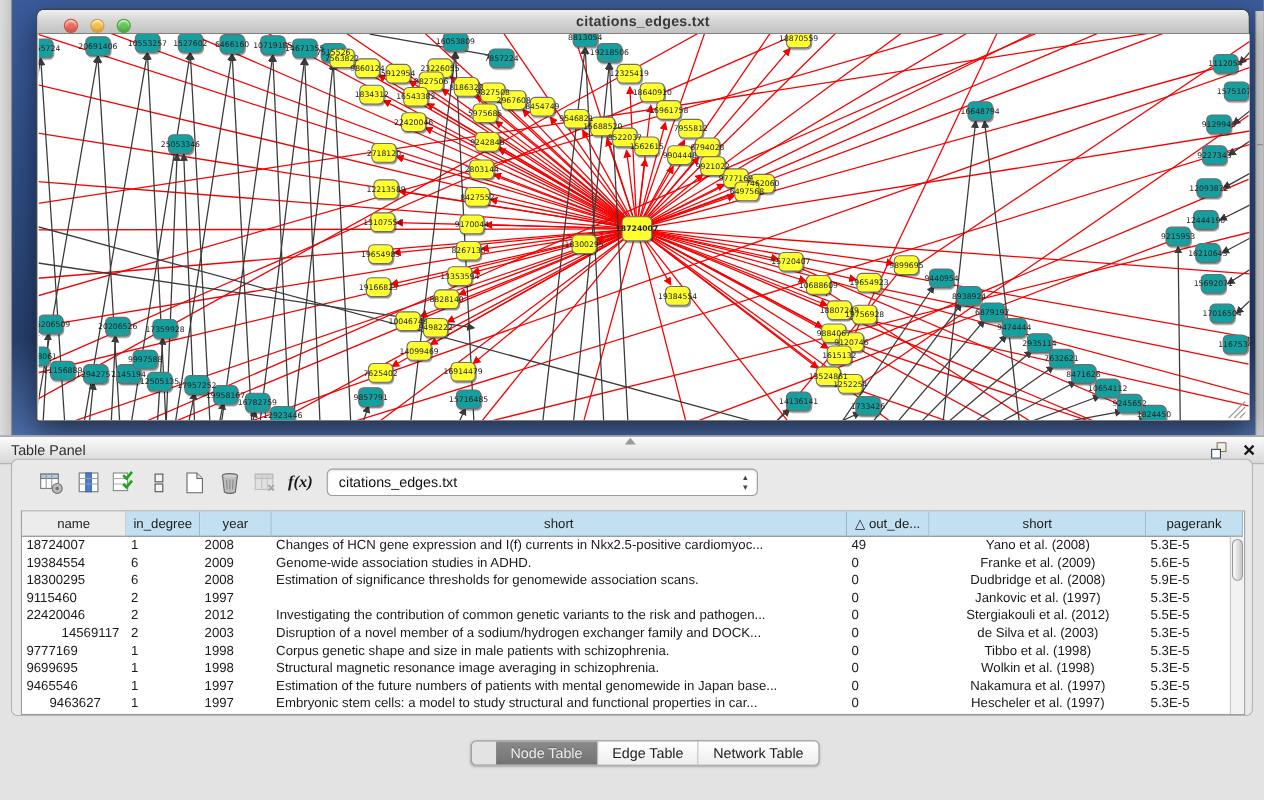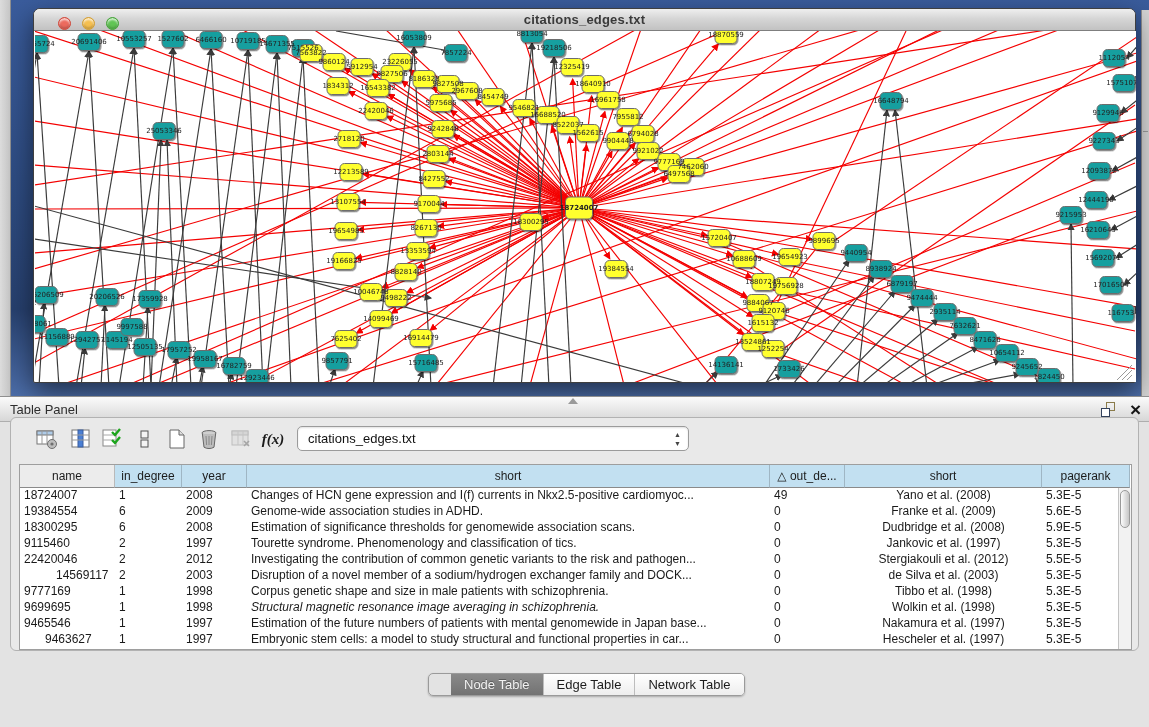--- a/index.html
+++ b/index.html
@@ -654,21 +654,20 @@
               <div class="tcell" style="left: 162px; width: 65px;">2008</div>
               <div class="tcell" style="left: 227px; width: 523px;">Estimation of significance thresholds for genomewide association scans.</div>
               <div class="tcell" style="left: 750px; width: 75px;">0</div>
               <div class="tcell center" style="left: 825px; width: 197px;">Dudbridge et al. (2008)</div>
               <div class="tcell" style="left: 1022px; width: 88px;">5.9E-5</div>
             </div>
             <div class="trow" style="top: 48px;">
               <div class="tcell" style="left: 0px; width: 95px;">9115460</div>
               <div class="tcell" style="left: 95px; width: 67px;">2</div>
               <div class="tcell" style="left: 162px; width: 65px;">1997</div>
-              <div class="tcell" style="left: 227px; width: 523px;">Tourette syndrome. Phenomenology and classification of tics.</div>
               <div class="tcell" style="left: 750px; width: 75px;">0</div>
               <div class="tcell center" style="left: 825px; width: 197px;">Jankovic et al. (1997)</div>
               <div class="tcell" style="left: 1022px; width: 88px;">5.3E-5</div>
             </div>
             <div class="trow" style="top: 64px;">
               <div class="tcell" style="left: 0px; width: 95px;">22420046</div>
               <div class="tcell" style="left: 95px; width: 67px;">2</div>
               <div class="tcell" style="left: 162px; width: 65px;">2012</div>
               <div class="tcell" style="left: 227px; width: 523px;">Investigating the contribution of common genetic variants to the risk and pathogen...</div>
               <div class="tcell" style="left: 750px; width: 75px;">0</div>
@@ -690,21 +689,21 @@
               <div class="tcell" style="left: 162px; width: 65px;">1998</div>
               <div class="tcell" style="left: 227px; width: 523px;">Corpus genetic shape and size in male patients with schizophrenia.</div>
               <div class="tcell" style="left: 750px; width: 75px;">0</div>
               <div class="tcell center" style="left: 825px; width: 197px;">Tibbo et al. (1998)</div>
               <div class="tcell" style="left: 1022px; width: 88px;">5.3E-5</div>
             </div>
             <div class="trow" style="top: 112px;">
               <div class="tcell" style="left: 0px; width: 95px;">9699695</div>
               <div class="tcell" style="left: 95px; width: 67px;">1</div>
               <div class="tcell" style="left: 162px; width: 65px;">1998</div>
-              <div class="tcell" style="left: 227px; width: 523px; font-style: italic;">Structural magnetic resonance image averaging in schizophrenia.</div>
+              <div class="tcell" style="left: 227px; width: 523px;">Structural magnetic resonance image averaging in schizophrenia.</div>
               <div class="tcell" style="left: 750px; width: 75px;">0</div>
               <div class="tcell center" style="left: 825px; width: 197px;">Wolkin et al. (1998)</div>
               <div class="tcell" style="left: 1022px; width: 88px;">5.3E-5</div>
             </div>
             <div class="trow" style="top: 128px;">
               <div class="tcell" style="left: 0px; width: 95px;">9465546</div>
               <div class="tcell" style="left: 95px; width: 67px;">1</div>
               <div class="tcell" style="left: 162px; width: 65px;">1997</div>
               <div class="tcell" style="left: 227px; width: 523px;">Estimation of the future numbers of patients with mental genomewide in Japan base...</div>
               <div class="tcell" style="left: 750px; width: 75px;">0</div>

